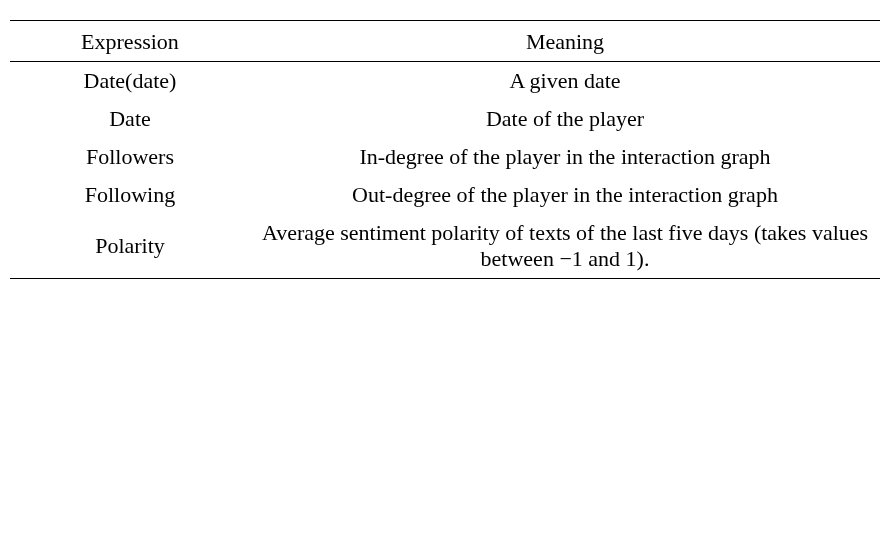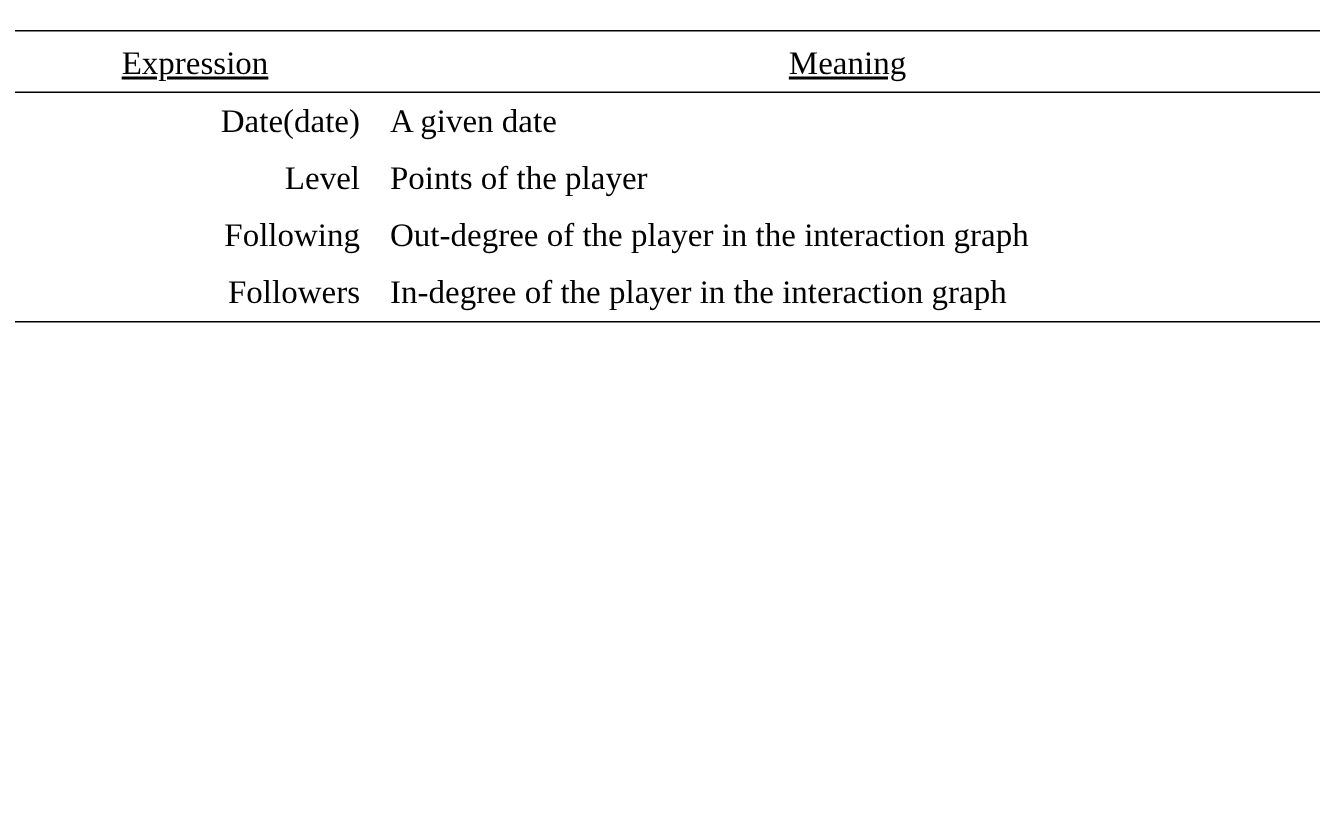--- a/index.html
+++ b/index.html
@@ -13,33 +13,32 @@
     table {
       border-collapse: collapse;
       width: 870px;
     }
     thead th {
       font-weight: normal;
       text-align: center;
       padding: 8px 12px 6px 12px;
       border-top: 1.5px solid #000;
       border-bottom: 1px solid #000;
-      text-decoration: underline;
     }
     tbody td {
       padding: 6px 10px;
       vertical-align: middle;
     }
     tbody td.expr {
-      text-align: right;
+      text-align: center;
       white-space: nowrap;
       width: 220px;
     }
     tbody td.meaning {
-      text-align: left;
+      text-align: center;
     }
     tbody tr:last-child td {
       border-bottom: 1.5px solid #000;
     }
   </style>
 </head>
 <body>
 
 <table>
   <thead>
@@ -47,25 +46,29 @@
       <th>Expression</th>
       <th>Meaning</th>
     </tr>
   </thead>
   <tbody>
     <tr>
       <td class="expr">Date(date)</td>
       <td class="meaning">A given date</td>
     </tr>
     <tr>
-      <td class="expr">Level</td>
-      <td class="meaning">Points of the player</td>
+      <td class="expr">Date</td>
+      <td class="meaning">Date of the player</td>
+    </tr>
+    <tr>
+      <td class="expr">Followers</td>
+      <td class="meaning">In-degree of the player in the interaction graph</td>
     </tr>
     <tr>
       <td class="expr">Following</td>
       <td class="meaning">Out-degree of the player in the interaction graph</td>
     </tr>
     <tr>
-      <td class="expr">Followers</td>
-      <td class="meaning">In-degree of the player in the interaction graph</td>
+      <td class="expr">Polarity</td>
+      <td class="meaning">Average sentiment polarity of texts of the last five days (takes values between −1 and 1).</td>
     </tr>
   </tbody>
 </table>
 
 </body></html>

